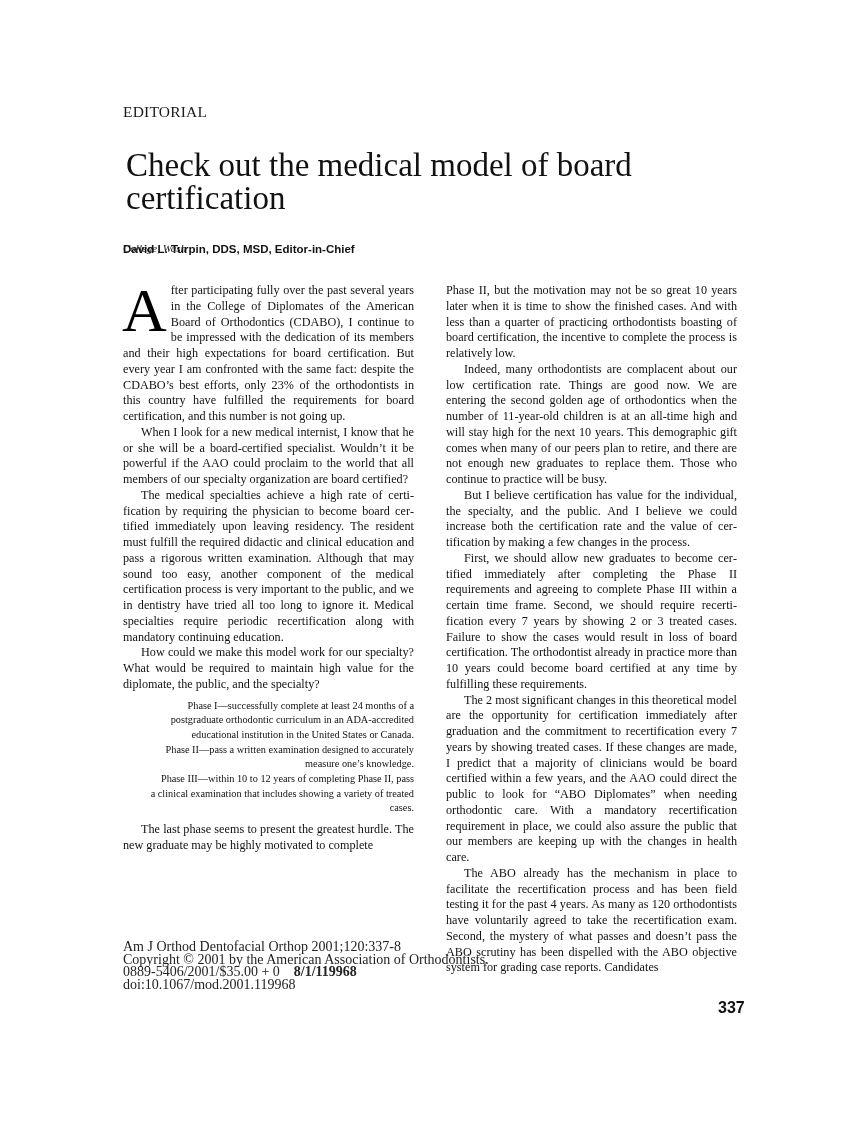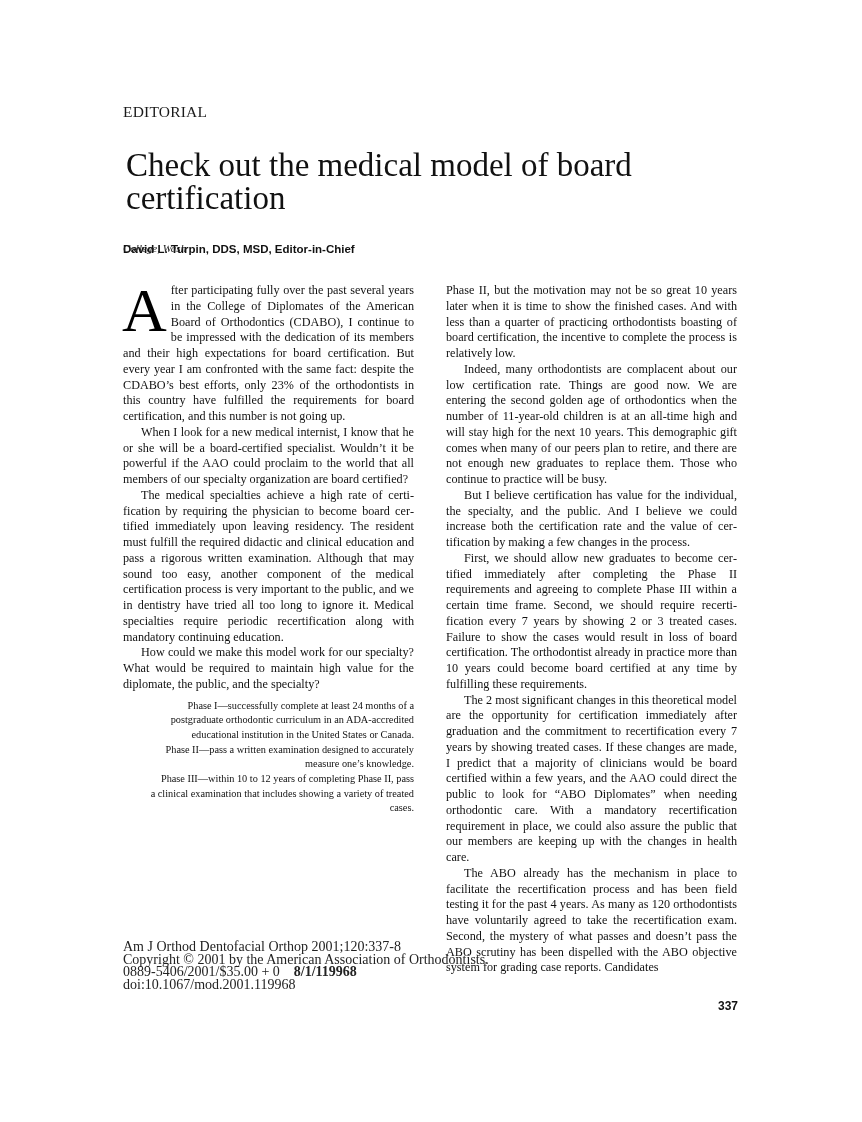--- a/index.html
+++ b/index.html
@@ -12,21 +12,21 @@
     .col { position: absolute; top: 283px; width: 291px; font-family: "Liberation Serif", serif; font-size: 12.2px; line-height: 15.75px; text-align: justify; hyphens: manual; color: #111; }
     .col-left { left: 123px; }
     .col-right { left: 446px; }
     .col p { margin: 0; text-indent: 18px; }
     .col p.noindent { text-indent: 0; }
     .dropcap { float: left; font-family: "Liberation Serif", serif; font-size: 62px; line-height: 44px; height: 44px; margin: 3px 4px 0 -1px; padding-top: 2px; color: #000; }
     .phases { margin: 6px 0 6px 16px; font-size: 10.3px; line-height: 14.7px; text-align: right; }
     .phases p { text-indent: 18px; margin: 0; }
     .footer-note { position: absolute; left: 123px; top: 941px; font-family: "Liberation Serif", serif; font-size: 14px; line-height: 12.5px; color: #222; }
     .footer-note .b { font-weight: bold; }
-    .page-number { position: absolute; left: 718px; top: 999px; font-family: "Liberation Sans", sans-serif; font-weight: bold; font-size: 12px; color: #111; }
+    .page-number { position: absolute; left: 718px; top: 999px; font-family: "Liberation Sans", sans-serif; font-weight: bold; font-size: 16px; color: #111; }
   </style>
 </head>
 <body>
 
 <div class="page">
 
   <div class="section-label">EDITORIAL</div>
 
   <h1 class="title">Check out the medical model of board certification</h1>
 
@@ -36,20 +36,21 @@
   <div class="col col-left">
     <p class="noindent"><span class="dropcap">A</span><span>fter participating fully over the past several years in the College of Diplomates of the Amer­ican Board of Orthodontics (CDABO), I con­tinue to be impressed with the dedication of its mem­bers and their high expectations for board certification. But every year I am confronted with the same fact: despite the CDABO’s best efforts, only 23% of the orthodontists in this country have fulfilled the require­ments for board certification, and this number is not going up.</span></p>
     <p>When I look for a new medical internist, I know that he or she will be a board-certified specialist. Wouldn’t it be powerful if the AAO could proclaim to the world that all members of our specialty organization are board cer­tified?</p>
     <p>The medical specialties achieve a high rate of certi­fication by requiring the physician to become board cer­tified immediately upon leaving residency. The resident must fulfill the required didactic and clinical education and pass a rigorous written examination. Although that may sound too easy, another component of the medical certification process is very important to the public, and we in dentistry have tried all too long to ignore it. Med­ical specialties require periodic recertification along with mandatory continuing education.</p>
     <p>How could we make this model work for our spe­cialty? What would be required to maintain high value for the diplomate, the public, and the specialty?</p>
     <div class="phases">
       <p>Phase I—successfully complete at least 24 months of a postgraduate orthodontic curriculum in an ADA-accredited educational institution in the United States or Canada.</p>
       <p>Phase II—pass a written examination designed to accurately measure one’s knowledge.</p>
       <p>Phase III—within 10 to 12 years of completing Phase II, pass a clinical examination that includes showing a variety of treated cases.</p>
     </div>
+    <p>The last phase seems to present the greatest hurdle. The new graduate may be highly motivated to complete</p>
   </div>
 
   <div class="col col-right">
     <p class="noindent">Phase II, but the motivation may not be so great 10 years later when it is time to show the finished cases. And with less than a quarter of practicing orthodontists boasting of board certification, the incentive to com­plete the process is relatively low.</p>
     <p>Indeed, many orthodontists are complacent about our low certification rate. Things are good now. We are entering the second golden age of orthodontics when the number of 11-year-old children is at an all-time high and will stay high for the next 10 years. This demo­graphic gift comes when many of our peers plan to retire, and there are not enough new graduates to replace them. Those who continue to practice will be busy.</p>
     <p>But I believe certification has value for the individ­ual, the specialty, and the public. And I believe we could increase both the certification rate and the value of cer­tification by making a few changes in the process.</p>
     <p>First, we should allow new graduates to become cer­tified immediately after completing the Phase II requirements and agreeing to complete Phase III within a certain time frame. Second, we should require recerti­fication every 7 years by showing 2 or 3 treated cases. Failure to show the cases would result in loss of board certification. The orthodontist already in practice more than 10 years could become board certified at any time by fulfilling these requirements.</p>
     <p>The 2 most significant changes in this theoretical model are the opportunity for certification immediately after graduation and the commitment to recertification every 7 years by showing treated cases. If these changes are made, I predict that a majority of clinicians would be board certified within a few years, and the AAO could direct the public to look for “ABO Diplomates” when needing orthodontic care. With a mandatory recertification requirement in place, we could also assure the public that our members are keeping up with the changes in health care.</p>
     <p>The ABO already has the mechanism in place to facilitate the recertification process and has been field testing it for the past 4 years. As many as 120 orthodon­tists have voluntarily agreed to take the recertification exam. Second, the mystery of what passes and doesn’t pass the ABO scrutiny has been dispelled with the ABO objective system for grading case reports. Candidates</p>
   </div>

